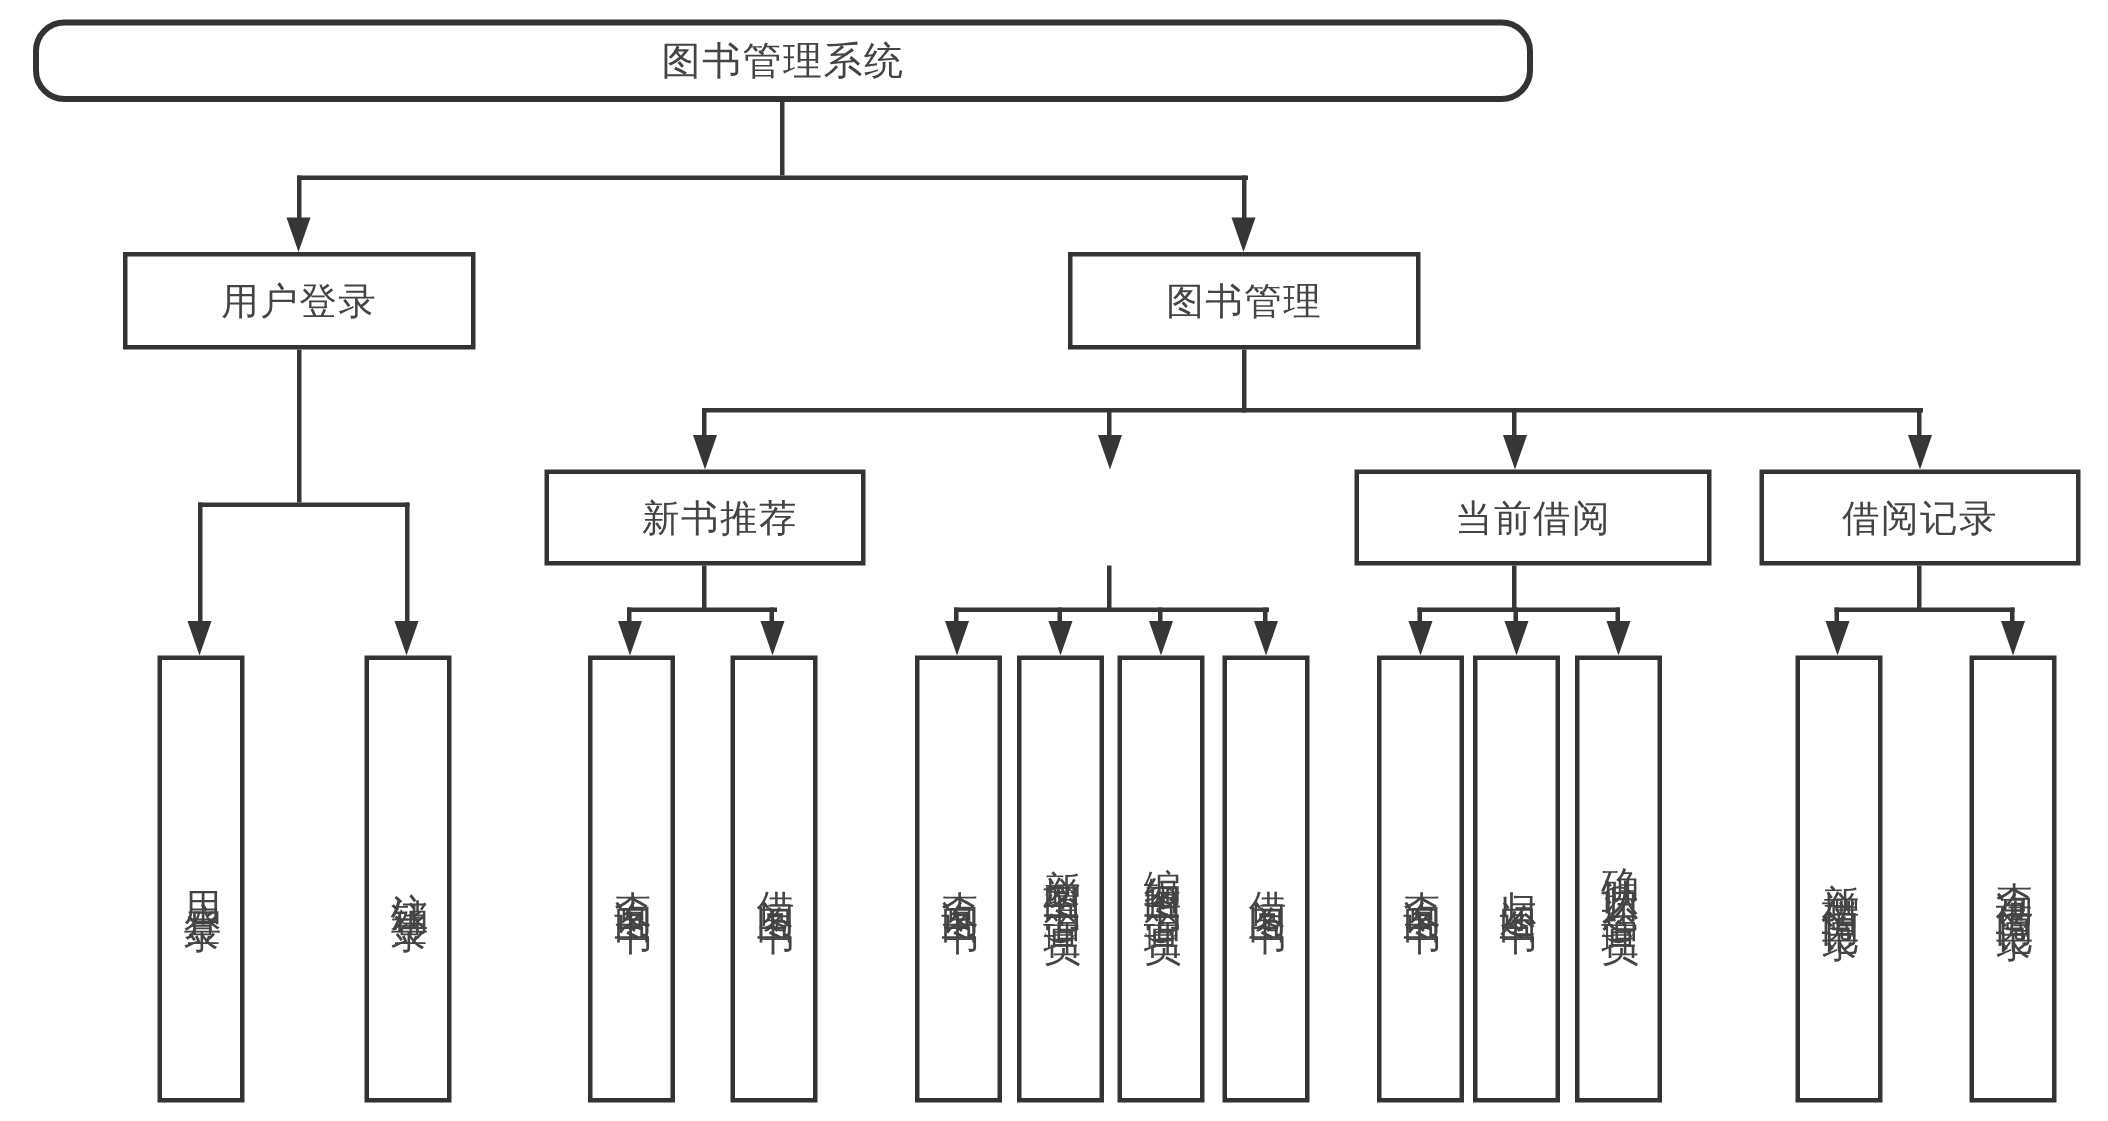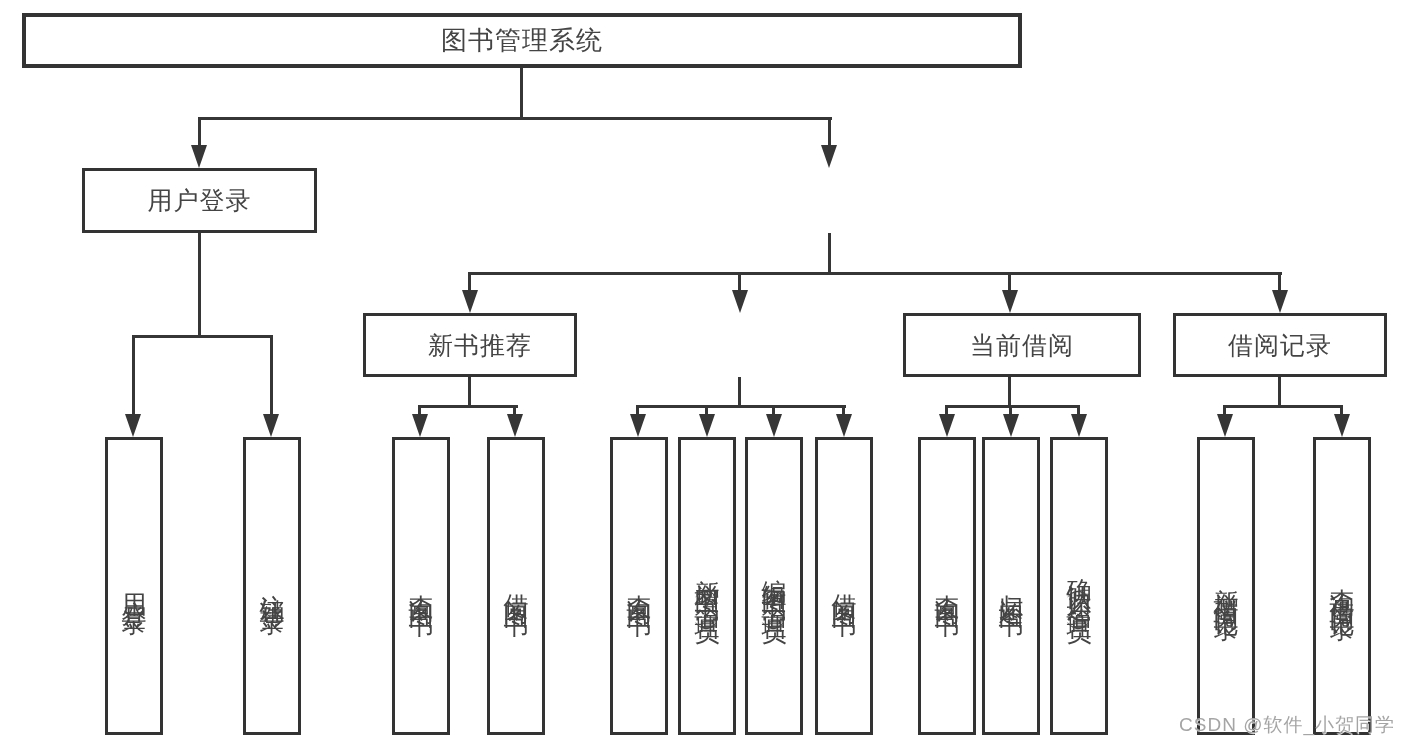--- a/index.html
+++ b/index.html
@@ -14,21 +14,21 @@
   .box {
     position: absolute;
     box-sizing: border-box;
     border: 3px solid #333333;
     background: #ffffff;
     display: flex;
     align-items: center;
     justify-content: center;
     color: #444444;
   }
-  .box.root { border-width: 4px; }
+  .box.root { border-width: 4px; border-radius: 21px; }
   .hlabel { font-size: 25px; letter-spacing: 1px; white-space: nowrap; }
   .root .hlabel { font-size: 26px; }
   .leaf {
     position: absolute;
     box-sizing: border-box;
     border: 3px solid #333333;
     background: #ffffff;
     top: 437px;
     width: 58px;
     height: 298px;
@@ -77,20 +77,23 @@
 
   <div class="vline" style="left:520px; top:68px; height:49px;"></div>
   <div class="hline" style="left:198px; top:117px; width:634px;"></div>
   <div class="vline" style="left:198px; top:117px; height:31px;"></div>
   <div class="arrow" style="left:191px; top:145px;"></div>
   <div class="vline" style="left:828px; top:117px; height:31px;"></div>
   <div class="arrow" style="left:821px; top:145px;"></div>
 
   <div class="box" style="left:82px; top:168px; width:235px; height:65px;">
     <span class="hlabel">用户登录</span>
+  </div>
+  <div class="box" style="left:712px; top:168px; width:235px; height:65px;">
+    <span class="hlabel">图书管理</span>
   </div>
 
   <div class="vline" style="left:198px; top:233px; height:102px;"></div>
   <div class="hline" style="left:132px; top:335px; width:141px;"></div>
   <div class="vline" style="left:132px; top:335px; height:82px;"></div>
   <div class="arrow" style="left:125px; top:414px;"></div>
   <div class="vline" style="left:270px; top:335px; height:82px;"></div>
   <div class="arrow" style="left:263px; top:414px;"></div>
 
   <div class="vline" style="left:828px; top:233px; height:42px;"></div>
@@ -181,15 +184,14 @@
   <div class="leaf" style="left:1050px;">
     <span class="vtext">确认归还（管理员）</span>
   </div>
   <div class="leaf" style="left:1197px;">
     <span class="vtext">新增借阅记录</span>
   </div>
   <div class="leaf" style="left:1313px;">
     <span class="vtext">查询借阅记录</span>
   </div>
 
-  <div class="watermark">CSDN @软件_小贺同学</div>
 
 </div>
 
 </body></html>

